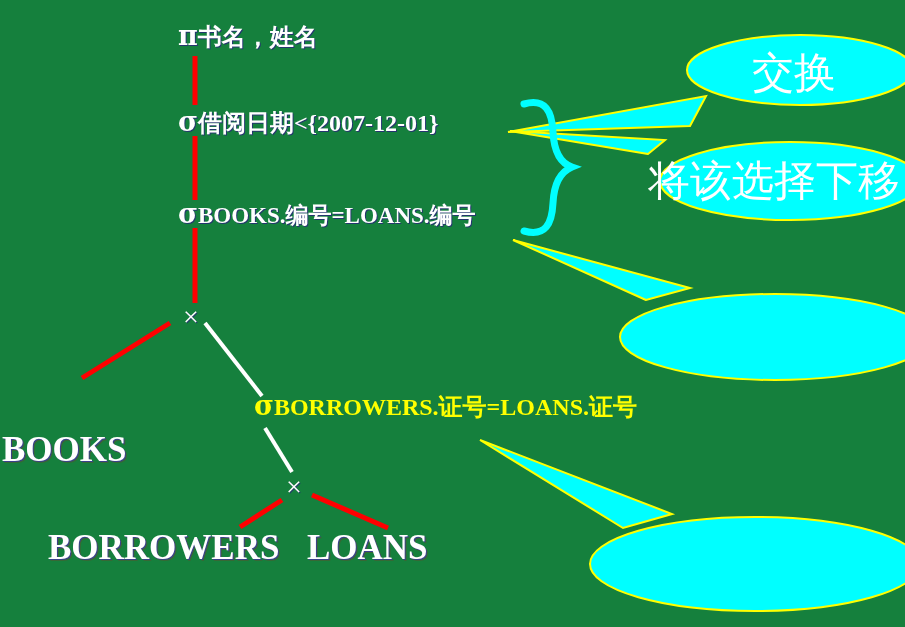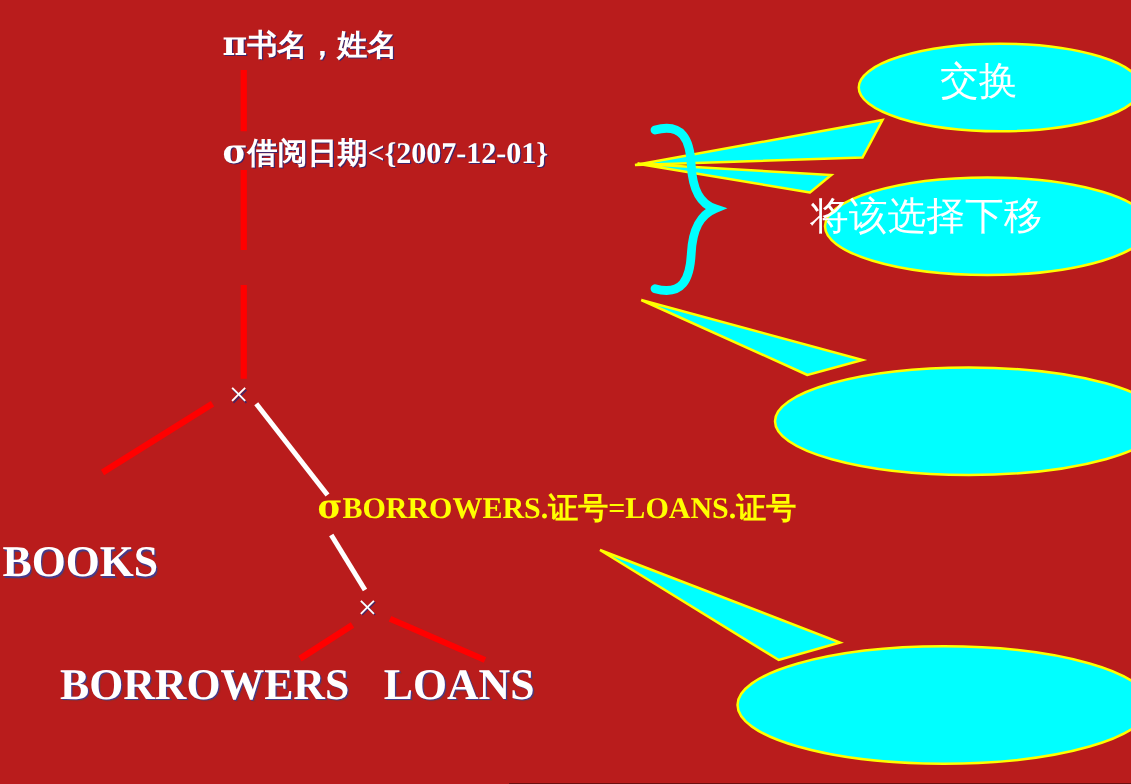--- a/index.html
+++ b/index.html
@@ -4,21 +4,21 @@
 <style>
   html, body {
     margin: 0;
     padding: 0;
     background: #000000;
   }
   #stage {
     position: relative;
     width: 905px;
     height: 627px;
-    background: #b91c1c;
+    background: #15803d;
     overflow: hidden;
     font-family: "Liberation Serif", "DejaVu Serif", serif;
   }
   #edges {
     position: absolute;
     left: 0; top: 0;
     width: 905px;
     height: 627px;
   }
   #callouts {
@@ -93,24 +93,24 @@
     text-shadow: 1px 1px 0 rgba(60,60,150,0.9), 2px 2px 0 rgba(120,60,40,0.35);
   }
   #leaf-books      { left: 2px;   top: 388px; margin-top: 44px; }
   #leaf-borrowers  { left: 48px;  top: 530px; }
   #leaf-loans      { left: 307px; top: 530px; }
 
   
   .bubble-label {
     position: absolute;
     color: #ffffff;
-    font-size: 31px;
+    font-size: 42px;
     line-height: 1;
     white-space: nowrap;
-    font-family: Liberation Mono, monospace;
+    font-family: Liberation Sans, sans-serif;
   }
   #bubble-text-0 { left: 752px; top: 52px;  }
   #bubble-text-1 { left: 648px; top: 160px; }
   #bubble-text-2 { left: 620px; top: 318px; }
   #bubble-text-3 { left: 598px; top: 544px; }
 </style>
 </head>
 <body>
 
 <div id="stage">
@@ -135,20 +135,23 @@
   </svg>
 
   <div class="node" id="proj-node">
     <span class="op white-txt">π</span><span class="sub white-txt">书名，姓名</span>
   </div>
 
   <div class="node" id="sel-date-node">
     <span class="op white-txt">σ</span><span class="sub white-txt">借阅日期&lt;{2007-12-01}</span>
   </div>
 
+  <div class="node" id="sel-books-node">
+    <span class="op white-txt">σ</span><span class="sub white-txt">BOOKS.编号=LOANS.编号</span>
+  </div>
 
   <div class="node" id="sel-borr-node">
     <span class="op yellow-txt">σ</span><span class="sub yellow-txt">BORROWERS.证号=LOANS.证号</span>
   </div>
 
   <div class="xnode" id="x-top">×</div>
   <div class="xnode" id="x-bottom">×</div>
 
   <div class="leaf" id="leaf-books">BOOKS</div>
   <div class="leaf" id="leaf-loans">LOANS</div>

